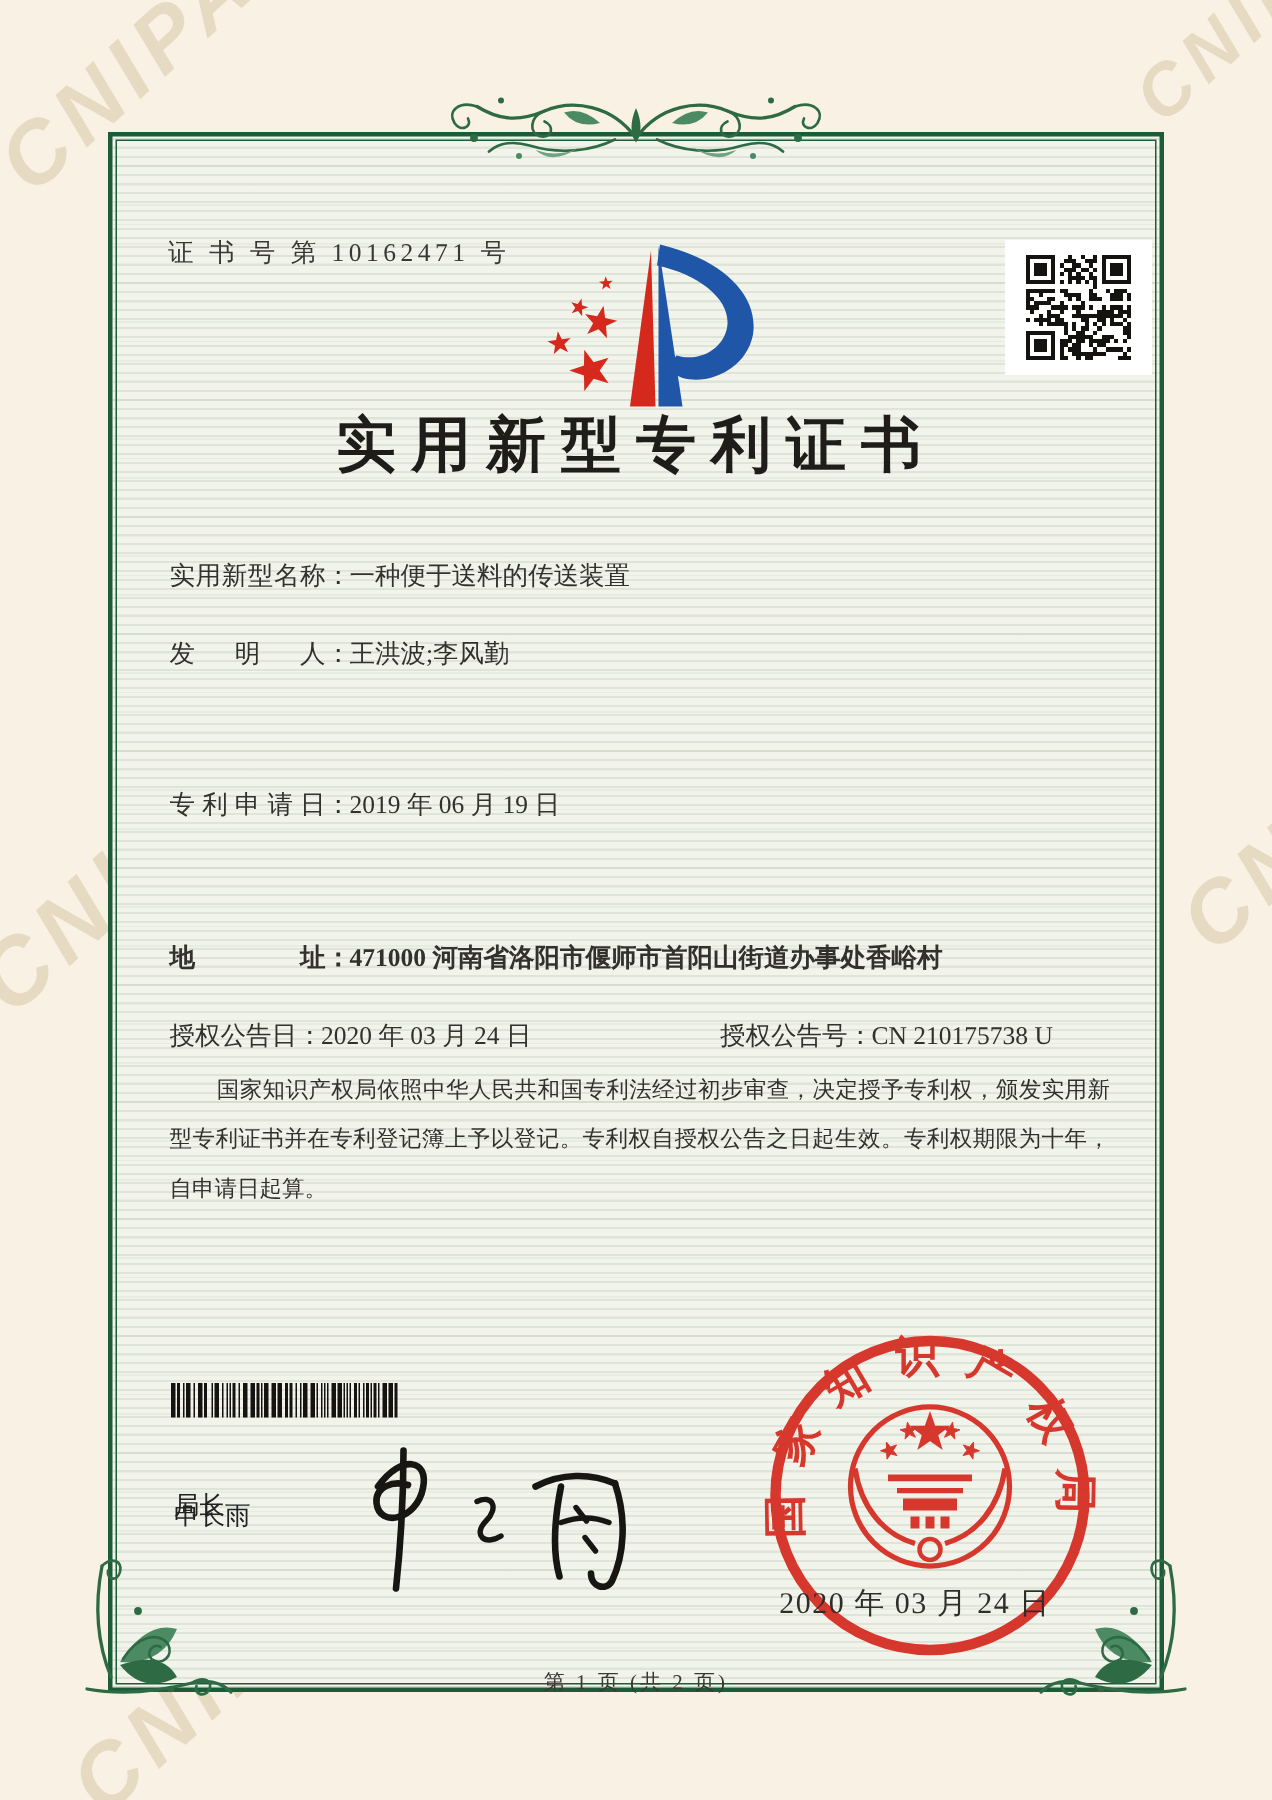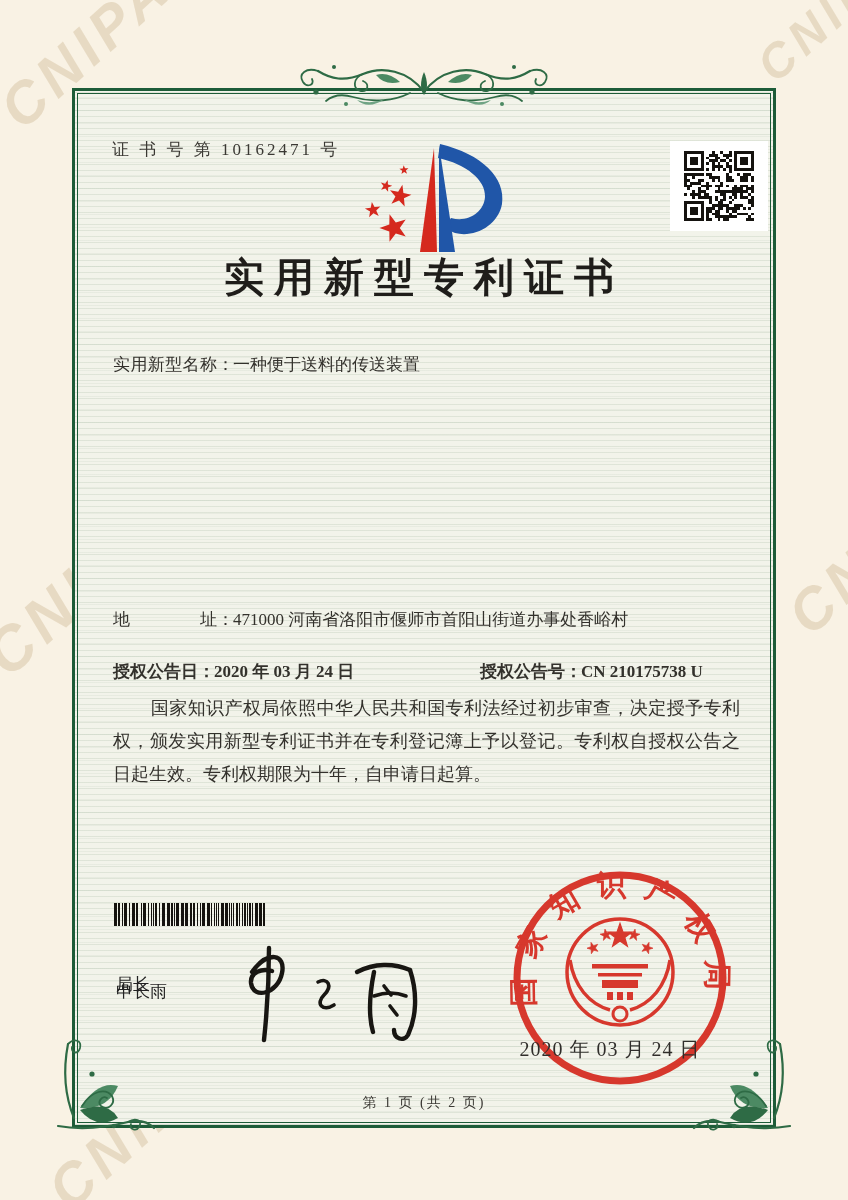--- a/index.html
+++ b/index.html
@@ -22,33 +22,33 @@
     position:absolute; left:72px; top:88px; width:704px; height:1040px;
     border:3px solid #1d5c38; z-index:2;
     background:
       repeating-linear-gradient(0deg, rgba(120,150,120,0.16) 0 1px, rgba(0,0,0,0) 1px 6px),
       repeating-linear-gradient(0deg, rgba(140,165,140,0.10) 0 1px, rgba(0,0,0,0) 1px 13px),
       #f2f3ea;
   }
   .frame-inner {
     position:absolute; inset:2px; border:1px solid #1d5c38;
   }
-  .content { position:absolute; inset:0; z-index:3; }
+  .content { position:absolute; inset:0; z-index:3;margin-top:19px; }
   
   .cert-no { left:112px; top:138px; font-size:17px; letter-spacing:3px; color:#3a3833; }
   .title {
     left:0; right:0; top:250px; text-align:center;
     font-size:40px; font-weight:bold; letter-spacing:10px; color:#1f1d1a;
   }
   .frow { left:113px; font-size:17px; color:#33312c; white-space:nowrap; }
   .flabel { display:inline-block; width:104px; text-align:justify; text-align-last:justify; }
   .fcolon { display:inline-block; width:16px; }
   .fvalue { display:inline-block; }
   .grant2 { position:absolute; left:367px; top:0; white-space:nowrap; }
-  .paras { left:113px; top:692px; width:627px; font-size:18px; line-height:33px;
+  .paras { left:113px; top:692px; width:627px; font-size:15px; line-height:33px;
            text-align:justify; color:#33312c; }
   .paras p { text-indent:2.1em; }
   .official { font-family:Liberation Serif, serif; font-size:17px; color:#222; }
   .pagenum { left:0; right:0; top:1094px; text-align:center; font-size:14px; letter-spacing:2px; color:#3a3833; }
   .note-box {
     left:330px; top:1140px; width:158px; height:28px; z-index:4;
     border:1px solid #8a8a82; background:#f9f2e4;
     font-size:13.5px; letter-spacing:2px; color:#3a3833;
     display:flex; align-items:center; justify-content:center;
   }
@@ -462,25 +462,31 @@
           <rect x="23" y="24" width="1" height="1" fill="#15130f"></rect>
           <rect x="24" y="24" width="1" height="1" fill="#15130f"></rect>
         </svg>
     </div>
 
     <div class="abs title">实用新型专利证书</div>
 
     <div class="abs frow" style="top:353px;">
       <span class="flabel">实用新型名称</span><span class="fcolon">：</span><span class="fvalue">一种便于送料的传送装置</span>
     </div>
-    <div class="abs frow" style="top:608px;">
+    <div class="abs frow" style="top:405px;">
+      <span class="flabel">发明人</span><span class="fcolon">：</span><span class="fvalue">王洪波;李风勤</span>
+    </div>
+    <div class="abs frow" style="top:506px;">
+      <span class="flabel">专利申请日</span><span class="fcolon">：</span><span class="fvalue">2019 年 06 月 19 日</span>
+    </div>
+    <div class="abs frow" style="top:608px;font-weight:bold;">
       <span class="flabel">地址</span><span class="fcolon">：</span><span class="fvalue">471000 河南省洛阳市偃师市首阳山街道办事处香峪村</span>
     </div>
 
-    <div class="abs frow" style="top:660px;font-weight:bold;">
+    <div class="abs frow" style="top:660px;">
       <span>授权公告日</span><span class="fcolon">：</span><span>2020 年 03 月 24 日</span>
       <span class="grant2">
         <span>授权公告号</span><span class="fcolon">：</span><span>CN 210175738 U</span>
       </span>
     </div>
 
     <div class="abs paras">
       <p>国家知识产权局依照中华人民共和国专利法经过初步审查，决定授予专利权，颁发实用新型专利证书并在专利登记簿上予以登记。专利权自授权公告之日起生效。专利权期限为十年，自申请日起算。</p>
     </div>
 

